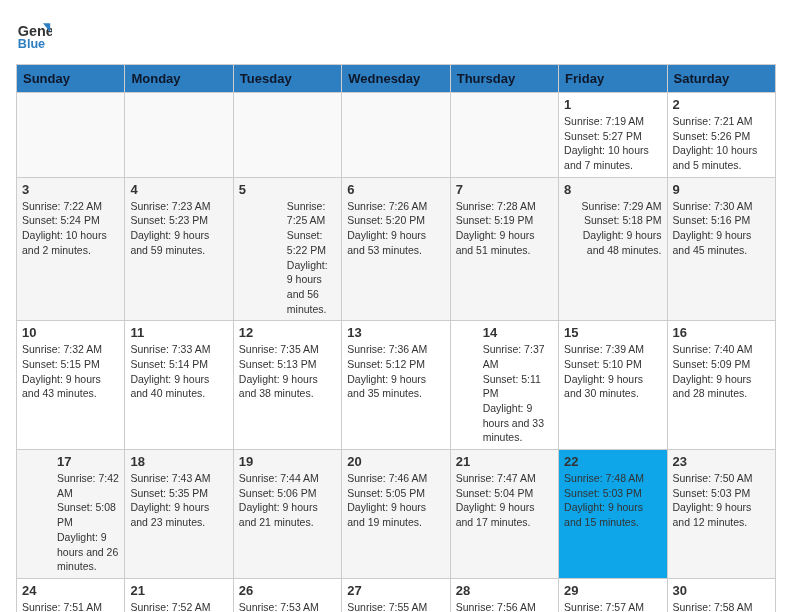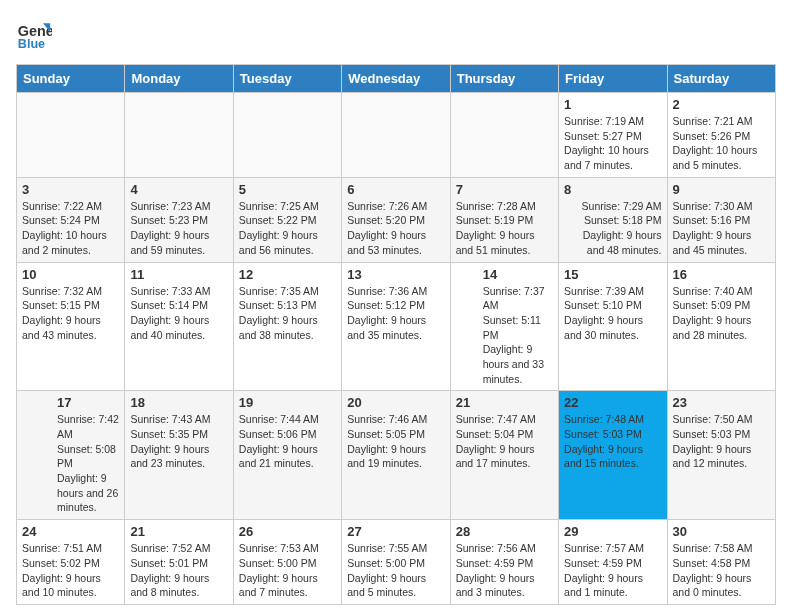--- a/index.html
+++ b/index.html
@@ -37,21 +37,21 @@
       font-size: 16px;
       color: #555;
     }
     table {
       width: 100%;
       border-collapse: collapse;
       table-layout: fixed;
     }
     th {
       background-color: #2d7fc1;
-      color: #ffffff;
+      color: #0f172a;
       font-size: 13px;
       font-weight: bold;
       padding: 6px 6px;
       text-align: left;
       border: 1px solid #ccc;
     }
     td {
       border: 1px solid #ccc;
       vertical-align: top;
       padding: 4px 5px;
@@ -136,21 +136,21 @@
 Daylight: 10 hours and 2 minutes.</div>
         </td>
         <td style="background: rgb(245, 245, 245);">
           <div class="day-num">4</div>
           <div class="day-info" style="white-space: pre-line;">Sunrise: 7:23 AM
 Sunset: 5:23 PM
 Daylight: 9 hours and 59 minutes.</div>
         </td>
         <td style="background: rgb(245, 245, 245);">
           <div class="day-num">5</div>
-          <div class="day-info" style="white-space: pre-line;">Sunrise: 7:25 AM
+          <div class="day-info" style="white-space: pre-line; margin-left: 48px;">Sunrise: 7:25 AM
 Sunset: 5:22 PM
 Daylight: 9 hours and 56 minutes.</div>
         </td>
         <td style="background: rgb(245, 245, 245);">
           <div class="day-num">6</div>
           <div class="day-info" style="white-space: pre-line;">Sunrise: 7:26 AM
 Sunset: 5:20 PM
 Daylight: 9 hours and 53 minutes.</div>
         </td>
         <td style="background: rgb(245, 245, 245);">

